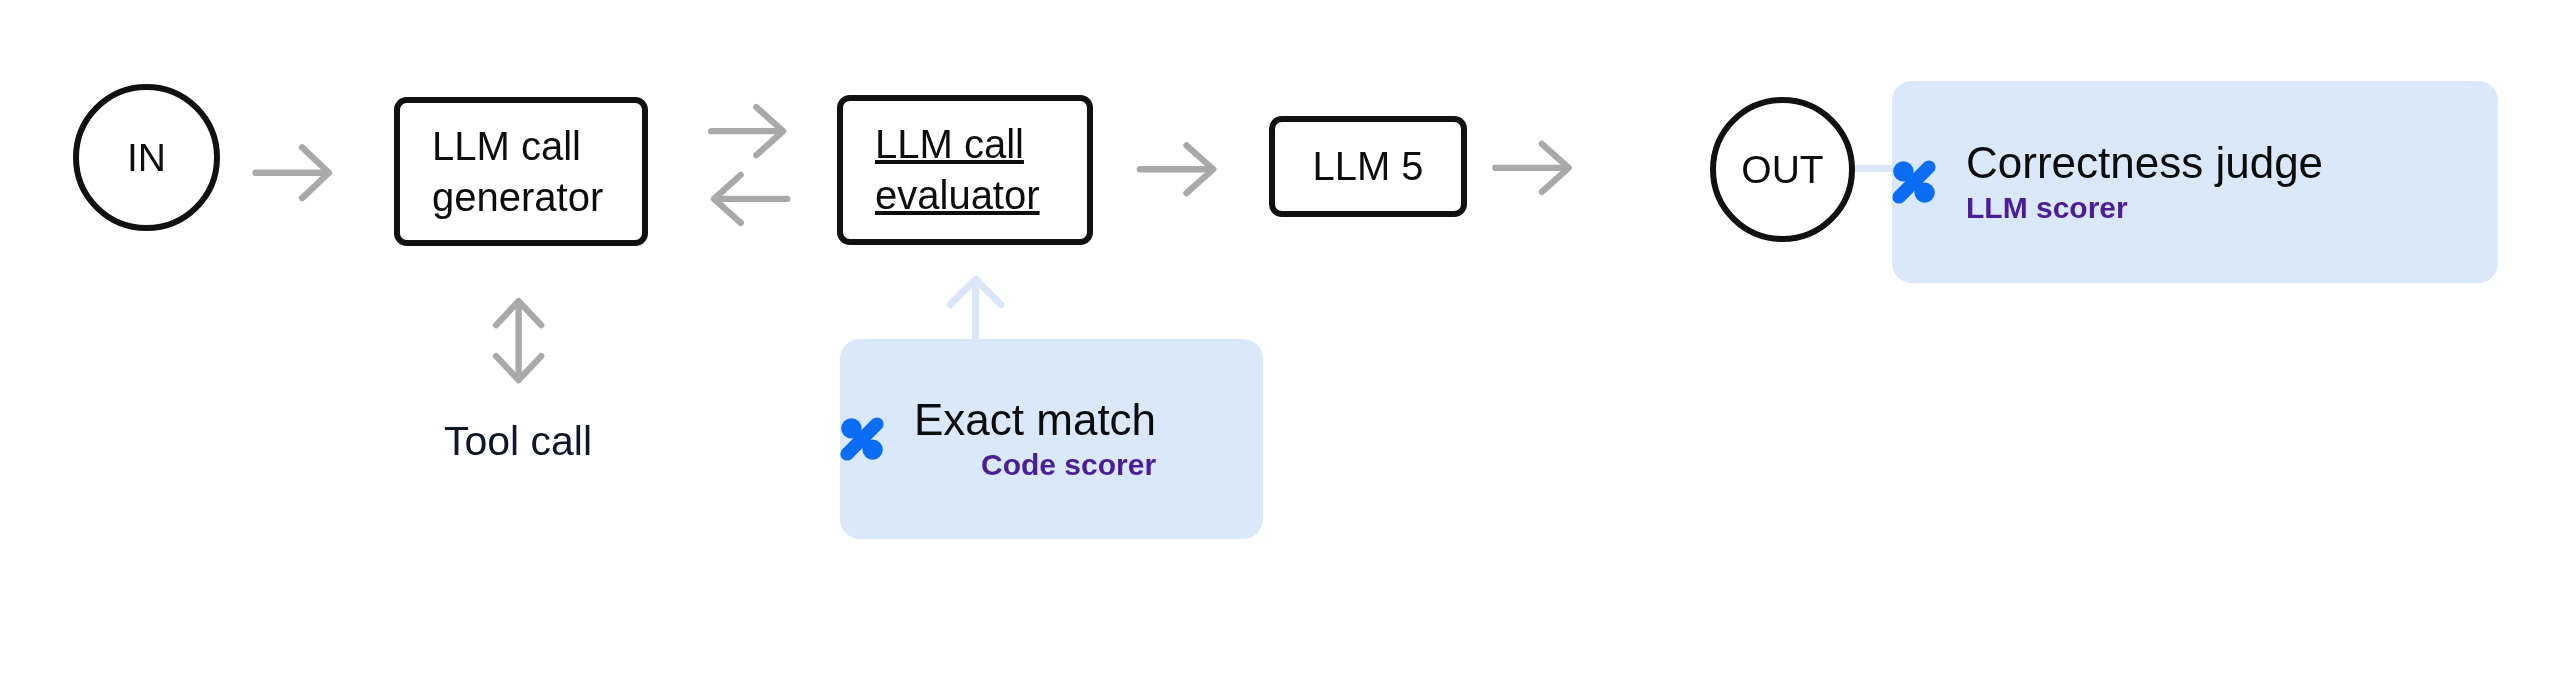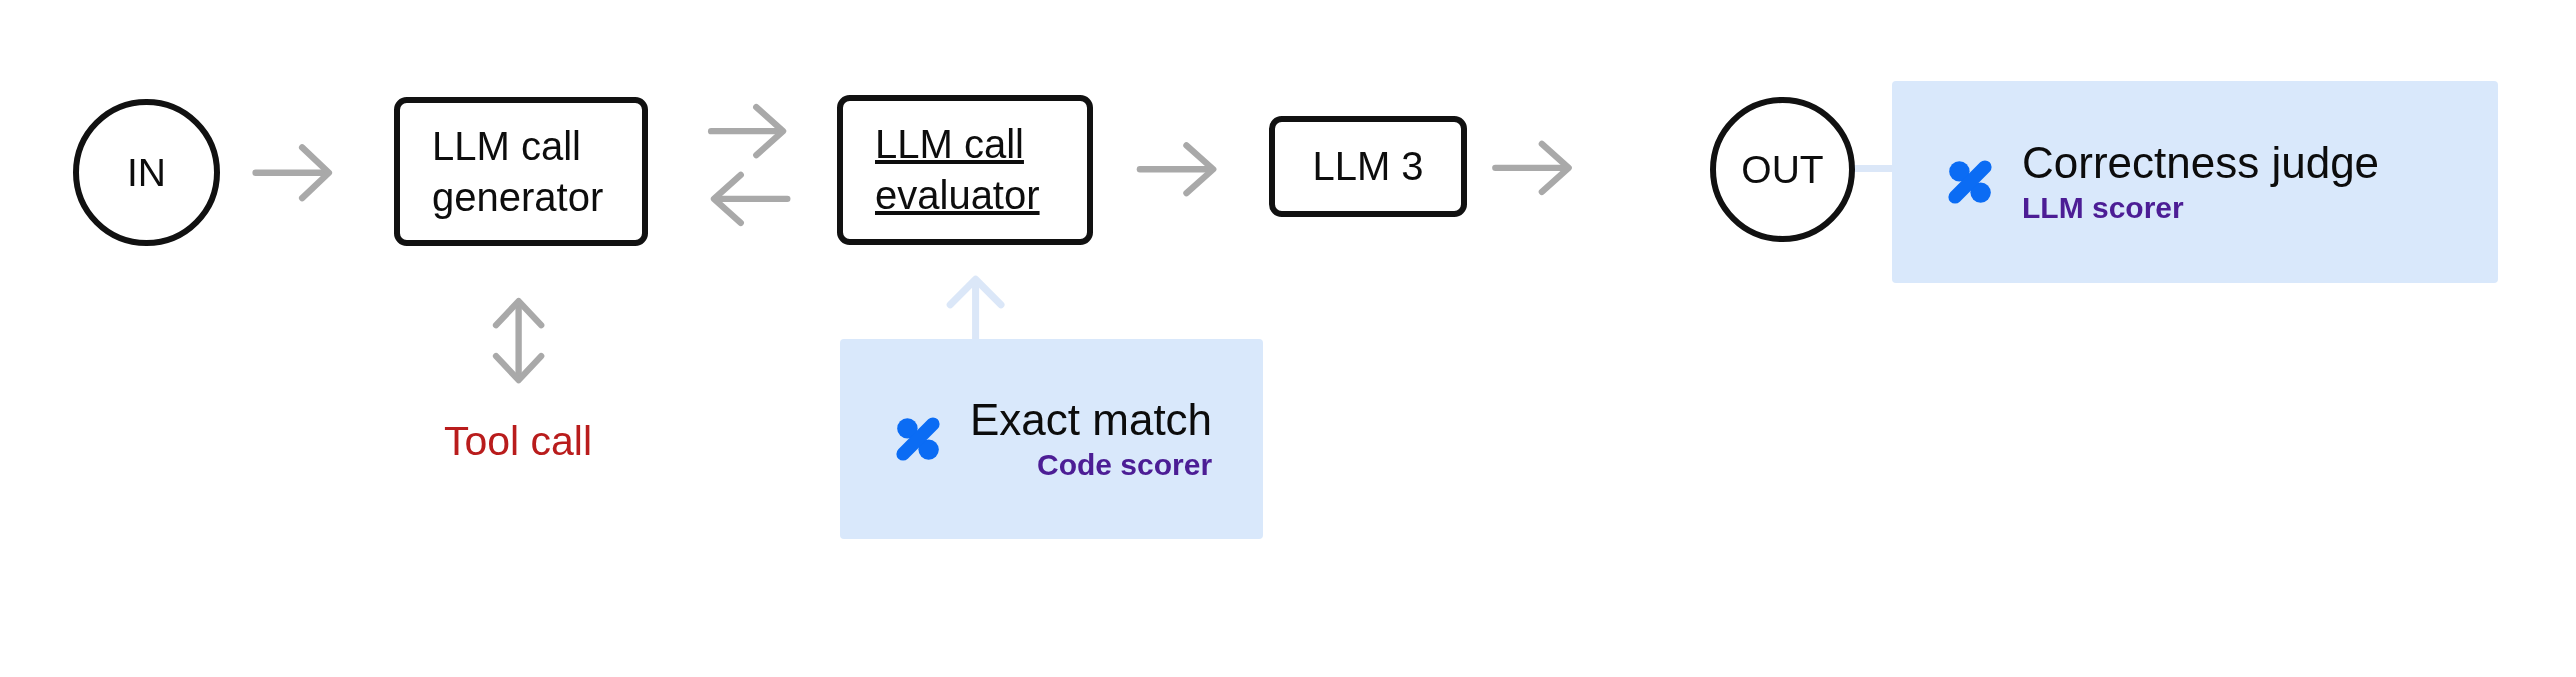--- a/index.html
+++ b/index.html
@@ -60,24 +60,23 @@
   }
   .node.rect.center {
     justify-content: center;
     padding: 0;
   }
   .node-label { white-space: pre-line; }
   .scorer-card {
     position: absolute;
     box-sizing: border-box;
     background: #d9e8fb;
-    border-radius: 4px;
+    border-radius: 20px;
     display: flex;
     align-items: center;
-    padding-left: 56px;
     gap: 30px;
   }
   .scorer-icon {
     width: 44px;
     height: 44px;
     flex: 0 0 auto;
   }
   .scorer-text {
     display: flex;
     flex-direction: column;
@@ -93,21 +92,21 @@
   .scorer-subtitle {
     font-size: 30px;
     font-weight: 700;
     color: #4c1d95;
     line-height: 1.05;
   }
   .free-label {
     position: absolute;
     font-size: 41px;
     font-weight: 500;
-    color: #b91c1c;
+    color: #0f172a;
     text-align: center;
   }
 </style>
 </head>
 <body>
 
 <div class="canvas">
 
   <svg class="edges" viewBox="0 0 3652 960" xmlns="http://www.w3.org/2000/svg">
 
@@ -146,34 +145,34 @@
       <path d="M1383 481 V400"></path>
         <path d="M1347 432 L1383 396 L1419 432"></path>
     </g>
 
     <g class="edge-blue">
       <path d="M2682 239 H2578"></path>
         <path d="M2608 203 L2572 239 L2608 275"></path>
     </g>
   </svg>
 
-  <div class="node circle" style="left:73px; top:99px; width:147px; height:147px;">
+  <div class="node circle" style="left:73px; top:84px; width:147px; height:147px;">
     <span class="node-label">IN</span>
   </div>
 
   <div class="node rect" style="left:394px; top:97px; width:254px; height:149px;">
     <span class="node-label">LLM call generator</span>
   </div>
 
   <div class="node rect" style="left:837px; top:95px; width:256px; height:150px;text-decoration:underline;">
     <span class="node-label">LLM call evaluator</span>
   </div>
 
   <div class="node rect center" style="left:1269px; top:116px; width:198px; height:101px;">
-    <span class="node-label">LLM 3</span>
+    <span class="node-label">LLM 5</span>
   </div>
 
   <div class="node circle" style="left:1710px; top:97px; width:145px; height:145px;">
     <span class="node-label">OUT</span>
   </div>
 
   <div class="free-label" style="left:423px; top:418px; width:190px;">Tool call</div>
 
   <div class="scorer-card" style="left:840px; top:339px; width:423px; height:200px;text-align:right;">
     <svg class="scorer-icon" viewBox="0 0 56 56" xmlns="http://www.w3.org/2000/svg">

